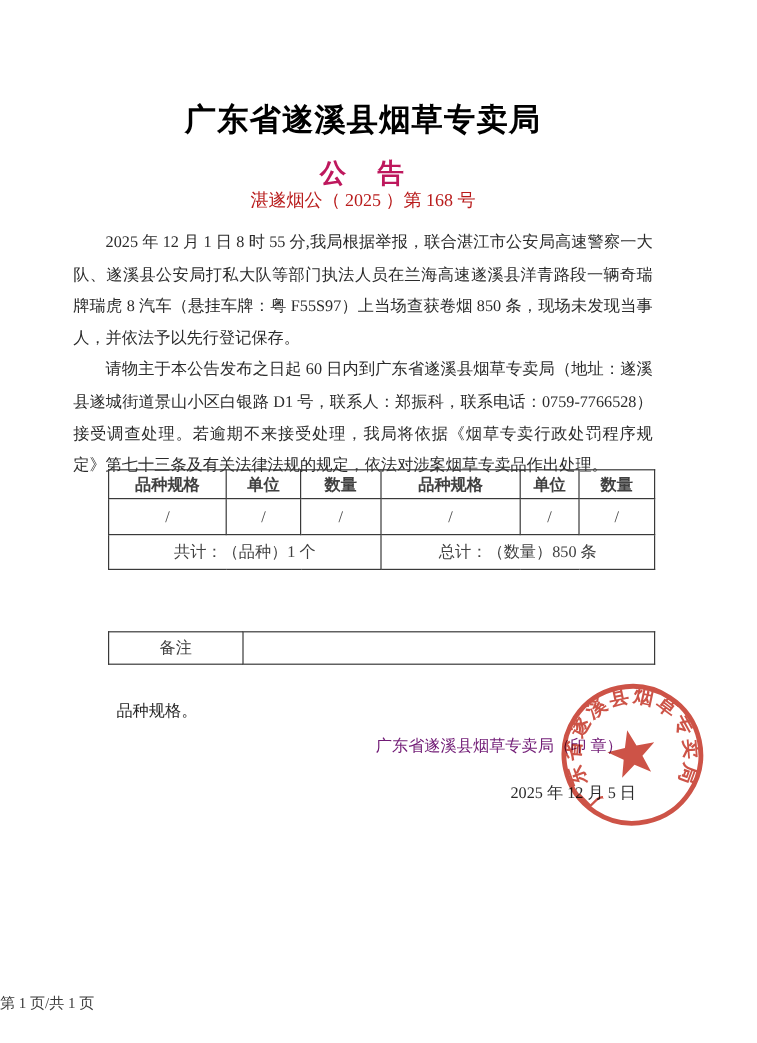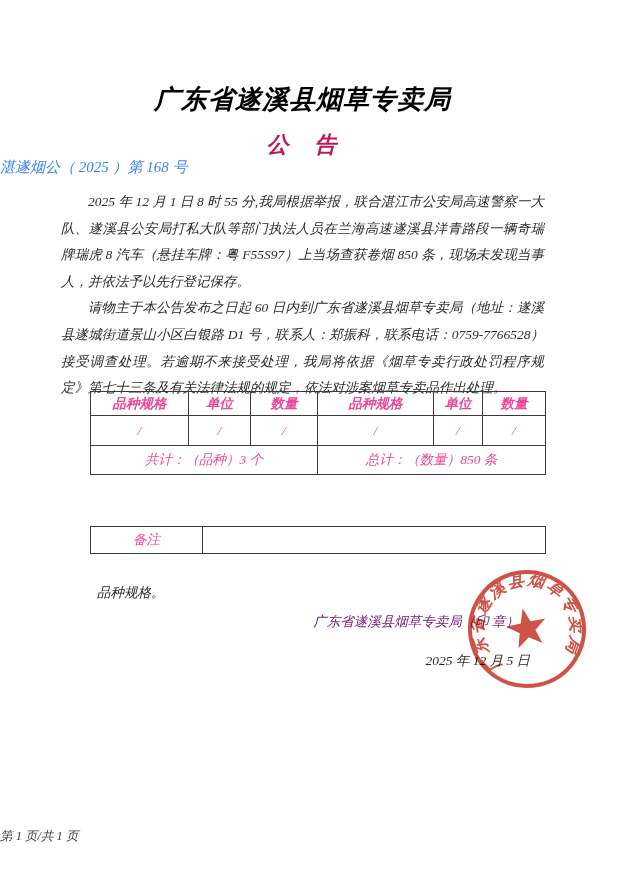--- a/index.html
+++ b/index.html
@@ -4,21 +4,20 @@
 <style>
   html, body { margin: 0; padding: 0; background: #ffffff; }
   .page {
     position: relative;
     width: 605px;
     height: 869px;
     background: #ffffff;
     font-family: "Liberation Serif", "DejaVu Serif", serif;
     color: #262626;
     overflow: hidden;
-    font-style: italic;
   }
   .doc-title {
     position: absolute;
     top: 82px; left: 0; right: 0;
     text-align: center;
     font-size: 26px;
     font-weight: bold;
     color: #000;
     letter-spacing: 1px;
     margin: 0;
@@ -28,40 +27,41 @@
     top: 130px; left: 0; right: 0;
     text-align: center;
     font-size: 22px;
     font-weight: bold;
     color: #be185d;
     letter-spacing: 2px;
   }
   .doc-number {
     position: absolute;
     top: 158px; left: 0; right: 0;
+    text-align: center;
     font-size: 15px;
-    color: #3b82f6;
+    color: #b91c1c;
   }
   .body-text {
     position: absolute;
     top: 189px; left: 61px;
     width: 483px;
     font-size: 13.5px;
     line-height: 26.6px;
     text-align: justify;
     color: #2b2b2b;
   }
   .body-text p { margin: 0; text-indent: 27px; }
   .seizure-table, .remark-table {
     position: absolute;
     left: 90px;
     border-collapse: collapse;
     table-layout: fixed;
     font-size: 13.5px;
-    color: #ec4899;
+    color: #404040;
   }
   .seizure-table { top: 391px; width: 455px; }
   .remark-table  { top: 526px; width: 455px; }
   .seizure-table td, .seizure-table th,
   .remark-table td, .remark-table th {
     border: 1.5px solid #3a3a3a;
     text-align: center;
     vertical-align: middle;
     padding: 0 2px;
     overflow: hidden;
@@ -148,21 +148,21 @@
     </tr>
     <tr class="row-empty">
       <td>/</td>
       <td>/</td>
       <td>/</td>
       <td>/</td>
       <td>/</td>
       <td>/</td>
     </tr>
     <tr class="row-totals">
-      <td colspan="3" class="cell-left">共计：（品种）3 个</td>
+      <td colspan="3" class="cell-left">共计：（品种）1 个</td>
       <td colspan="3" class="cell-left">总计：（数量）850 条</td>
     </tr>
   </tbody>
     </table>
 
   <table class="remark-table">
     <colgroup>
       <col style="width:112px">
         <col style="width:343px">
     </colgroup>

